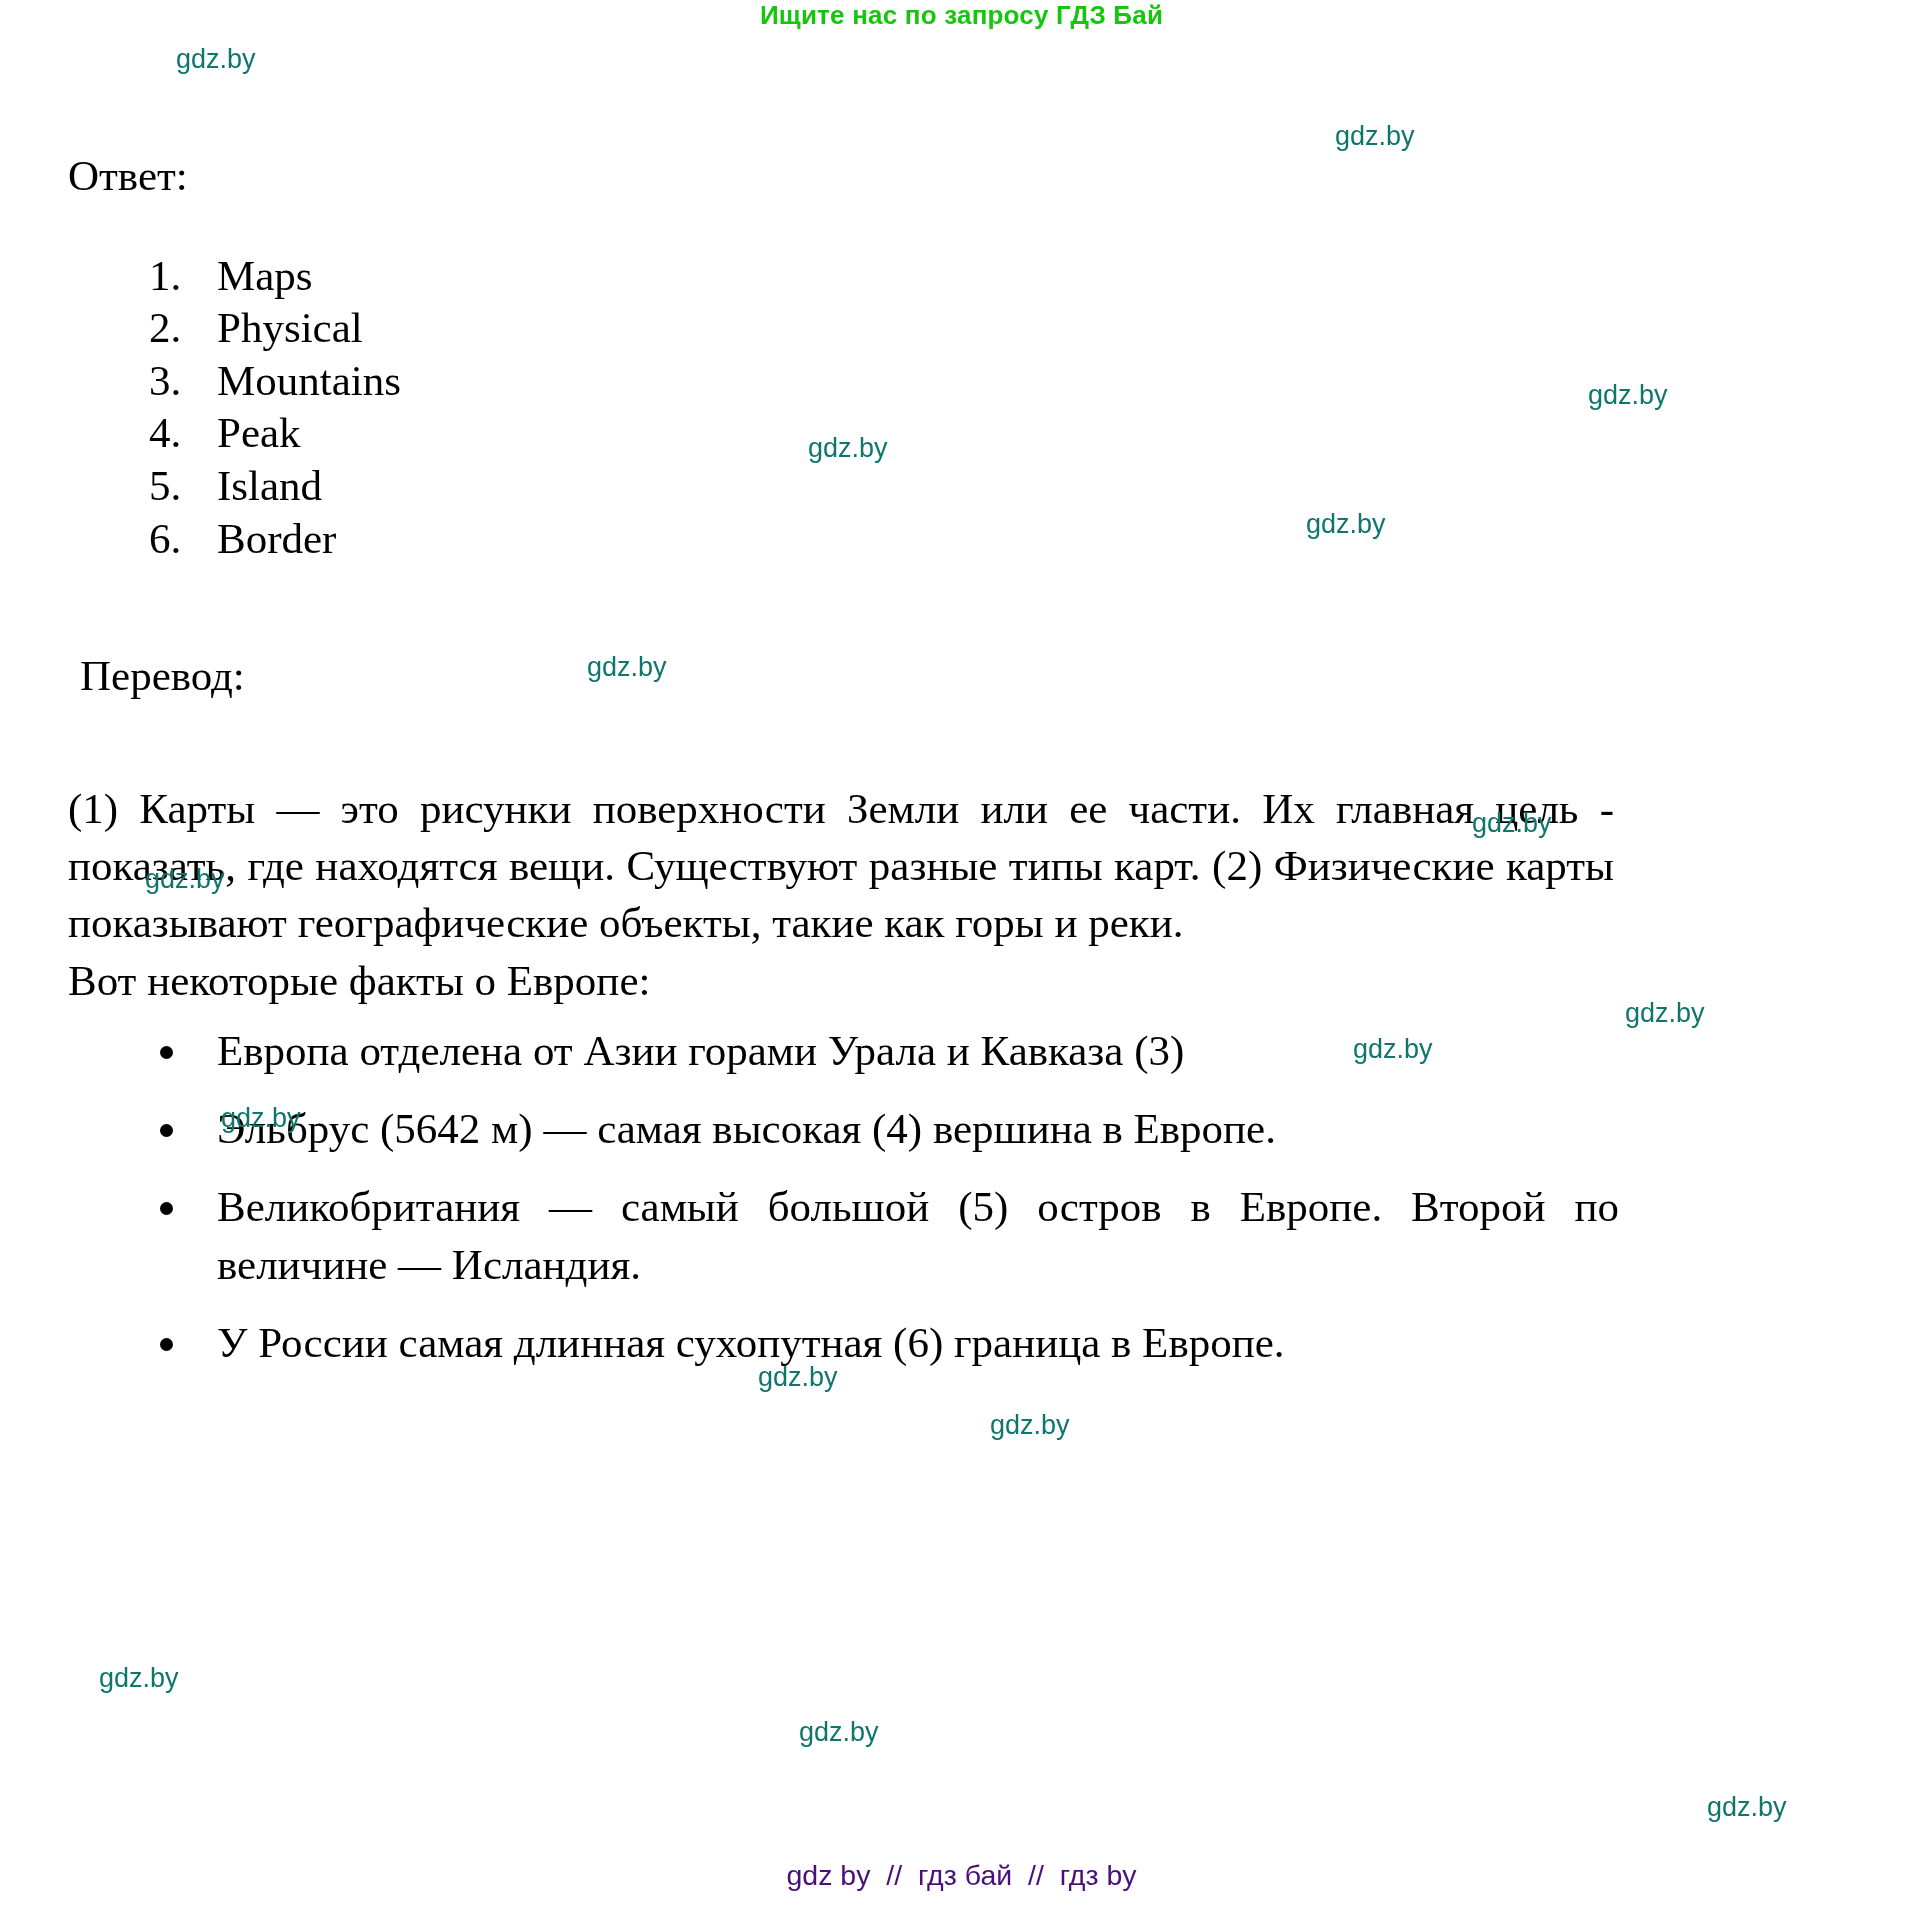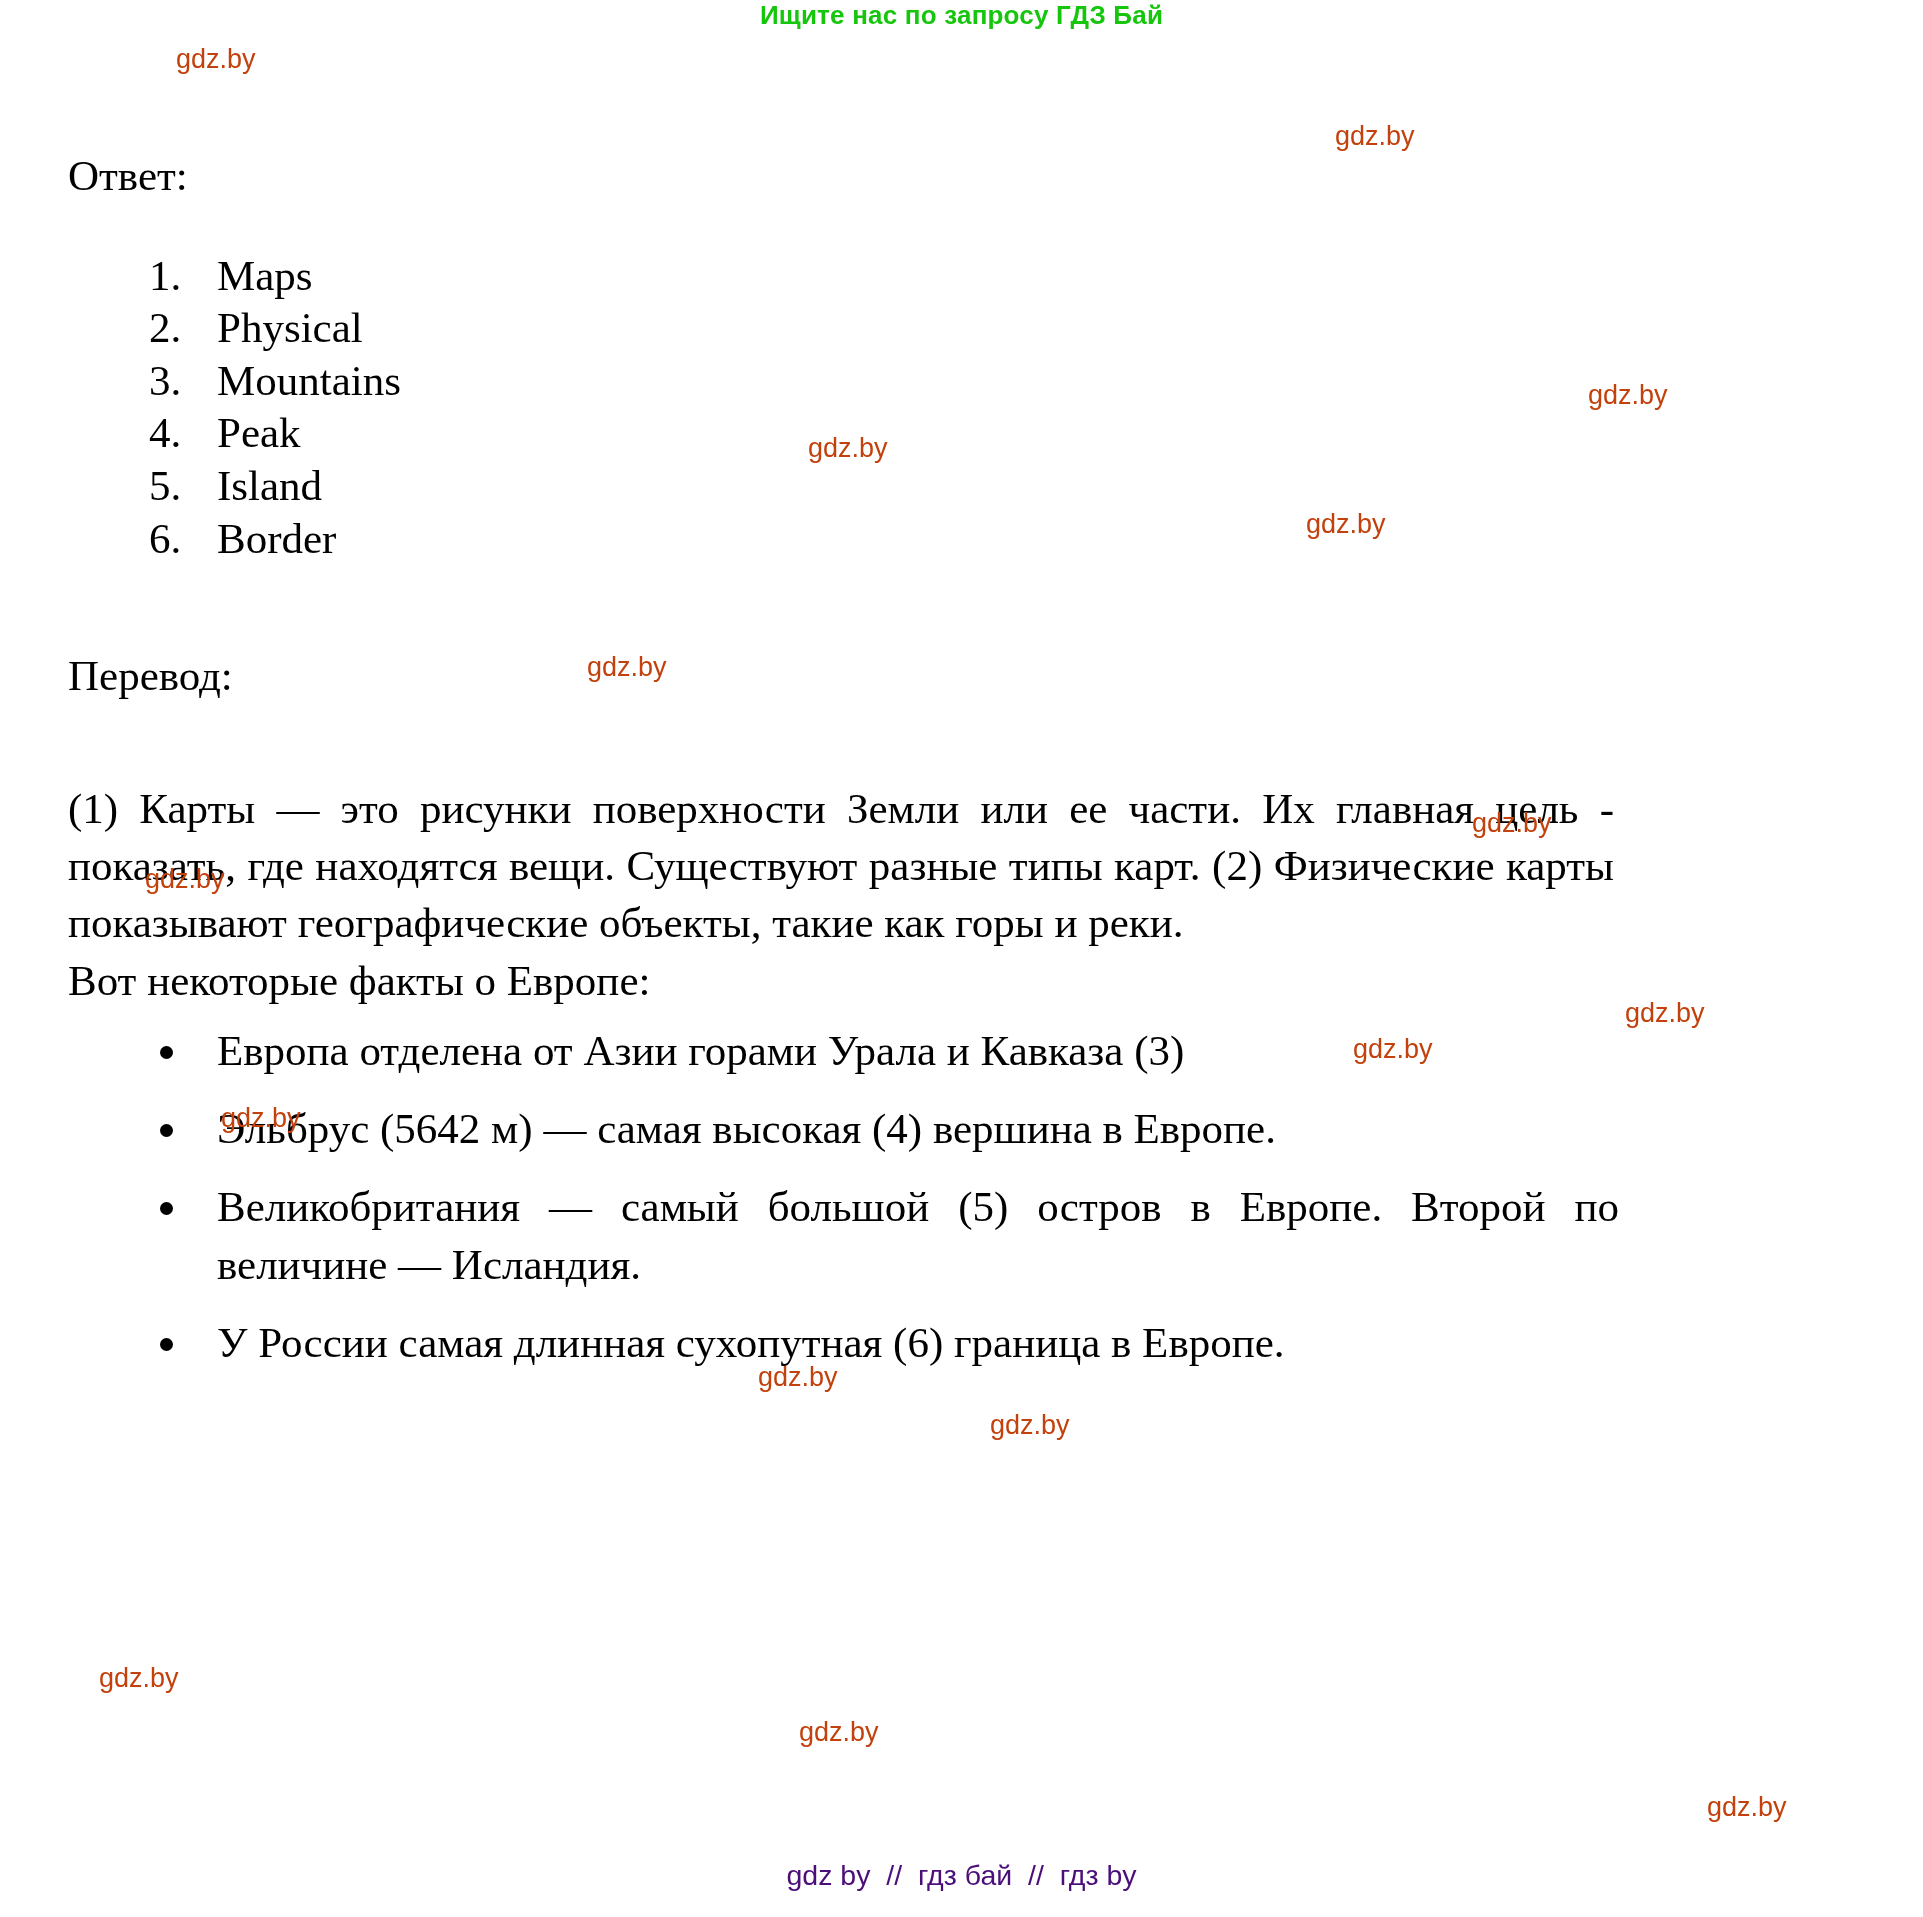--- a/index.html
+++ b/index.html
@@ -83,21 +83,21 @@
   }
 
   .extra-line {
     font-size: 43px;
     margin: 71px 0 0 0;
     line-height: 1.2;
   }
 
   .label-translation {
     font-size: 43px;
-    margin: 86px 0 0 0;
+    margin: 86px 0 0 12px;
     line-height: 1.2;
   }
 
   .para {
     font-size: 43px;
     line-height: 1.33;
     margin: 78px 0 0 0;
     text-align: justify;
     text-justify: inter-word;
     width: 1546px;
@@ -137,21 +137,21 @@
     font-size: 28.5px;
     color: #4b0f7a;
     white-space: pre;
   }
 
   
   .wm {
     position: absolute;
     font-family: "Liberation Sans", "DejaVu Sans", sans-serif;
     font-size: 27px;
-    color: #c2410c;
+    color: #0f766e;
     white-space: nowrap;
     pointer-events: none;
   }
 </style>
 </head>
 <body>
 
 <div id="page">
 
   <div class="promo-banner">Ищите нас по запросу ГДЗ Бай</div>

